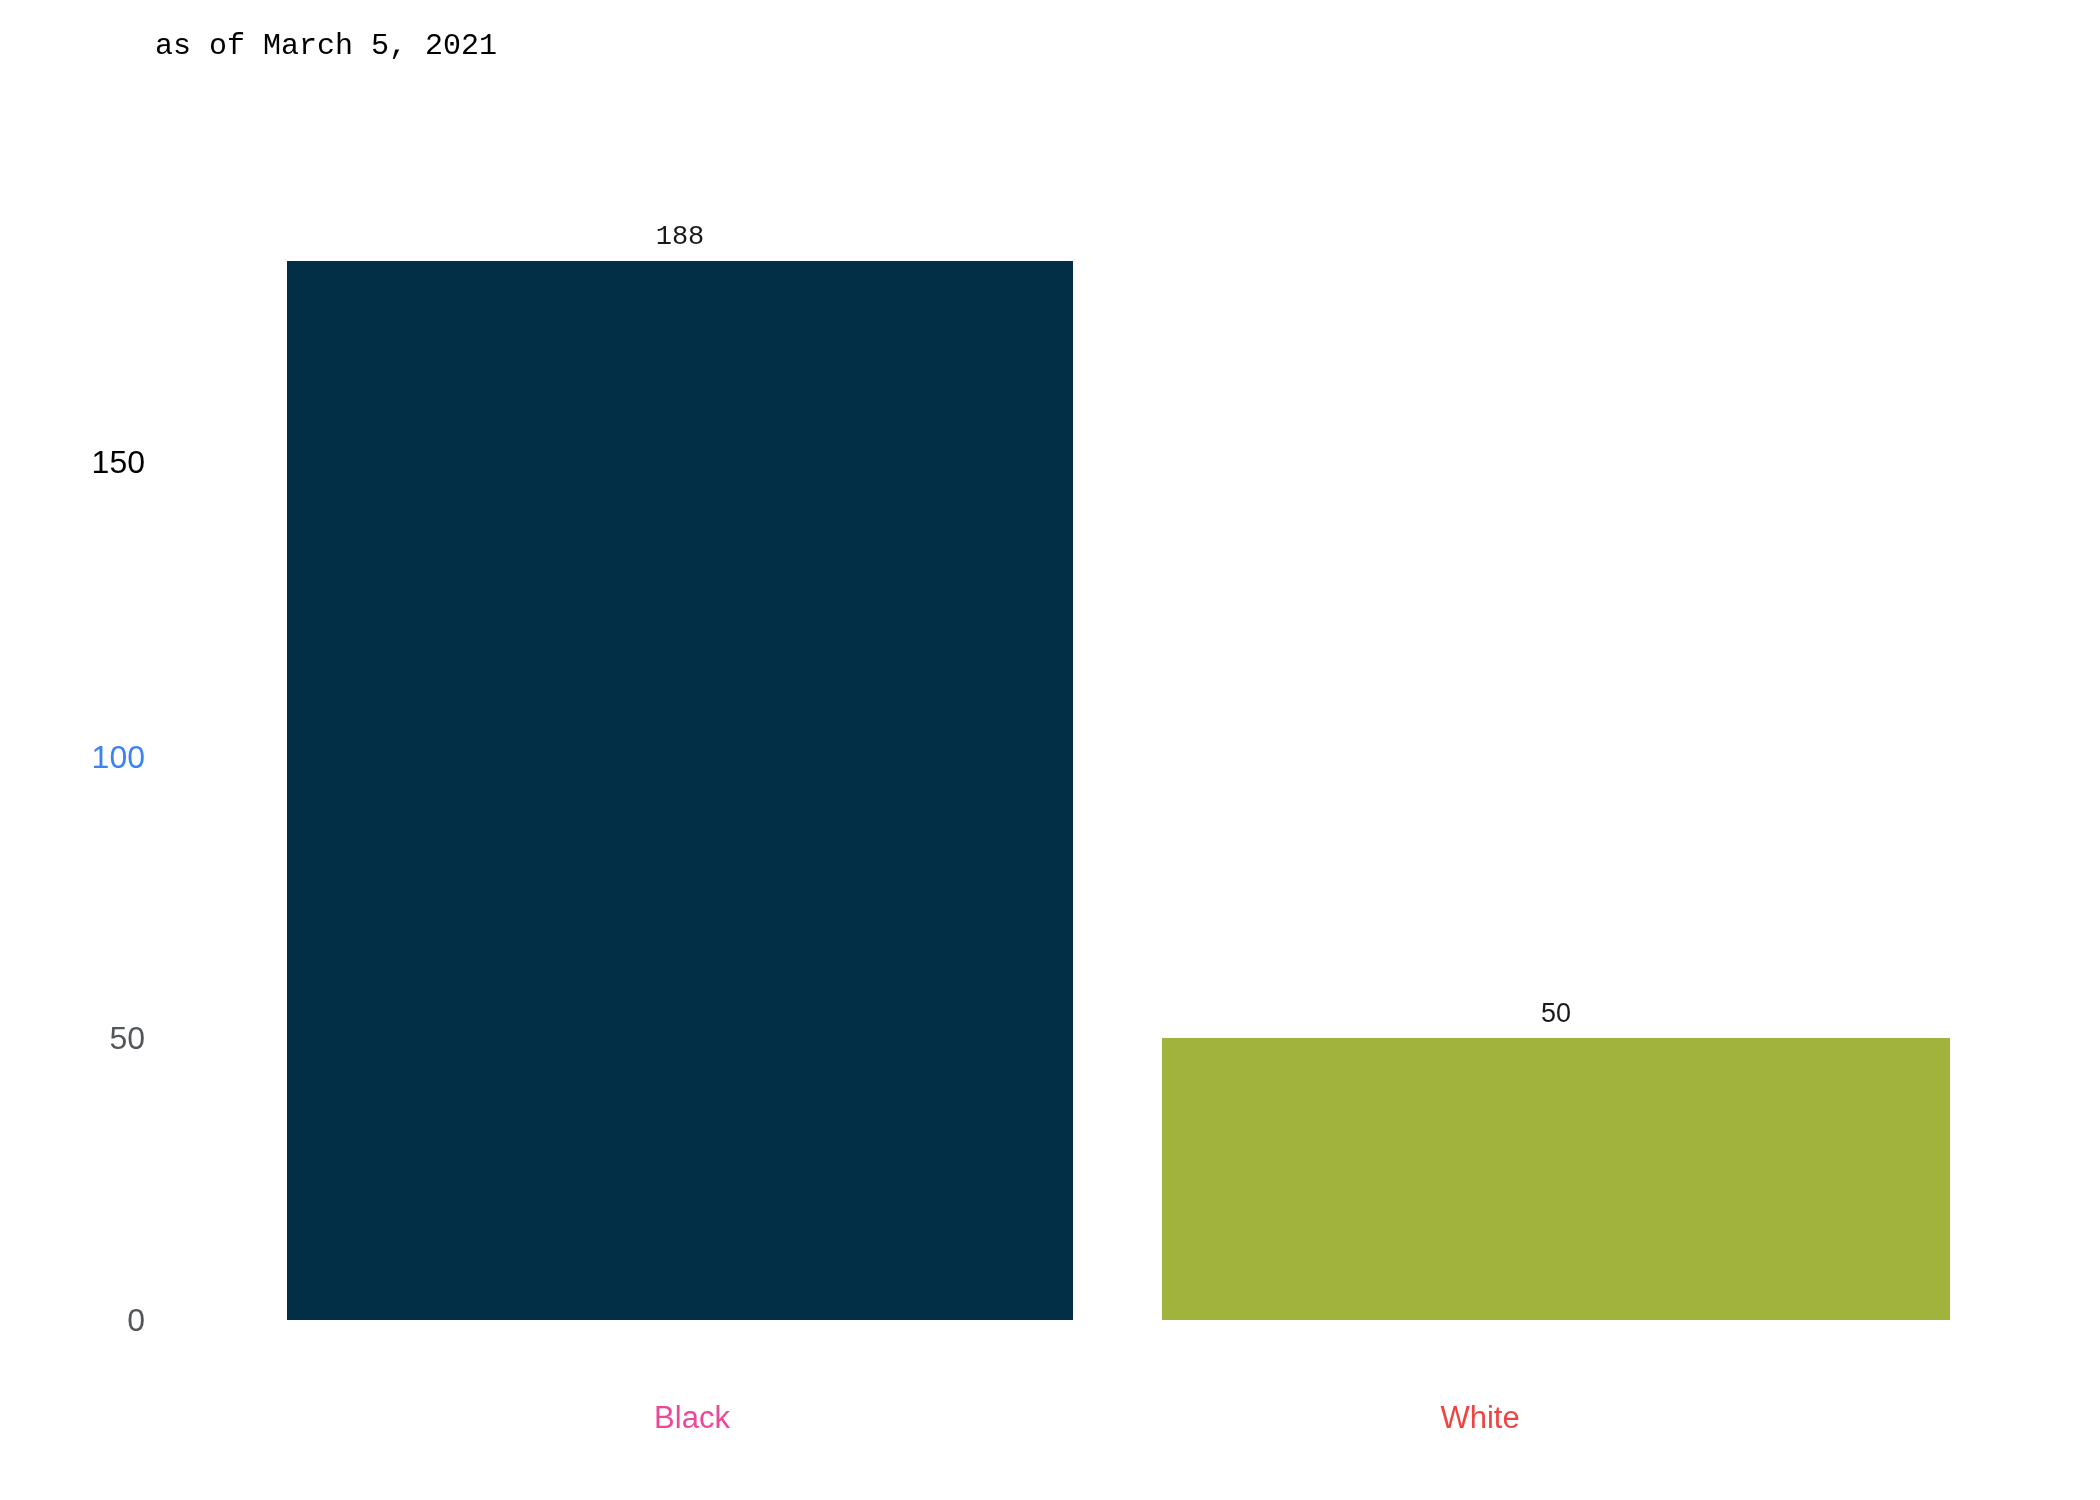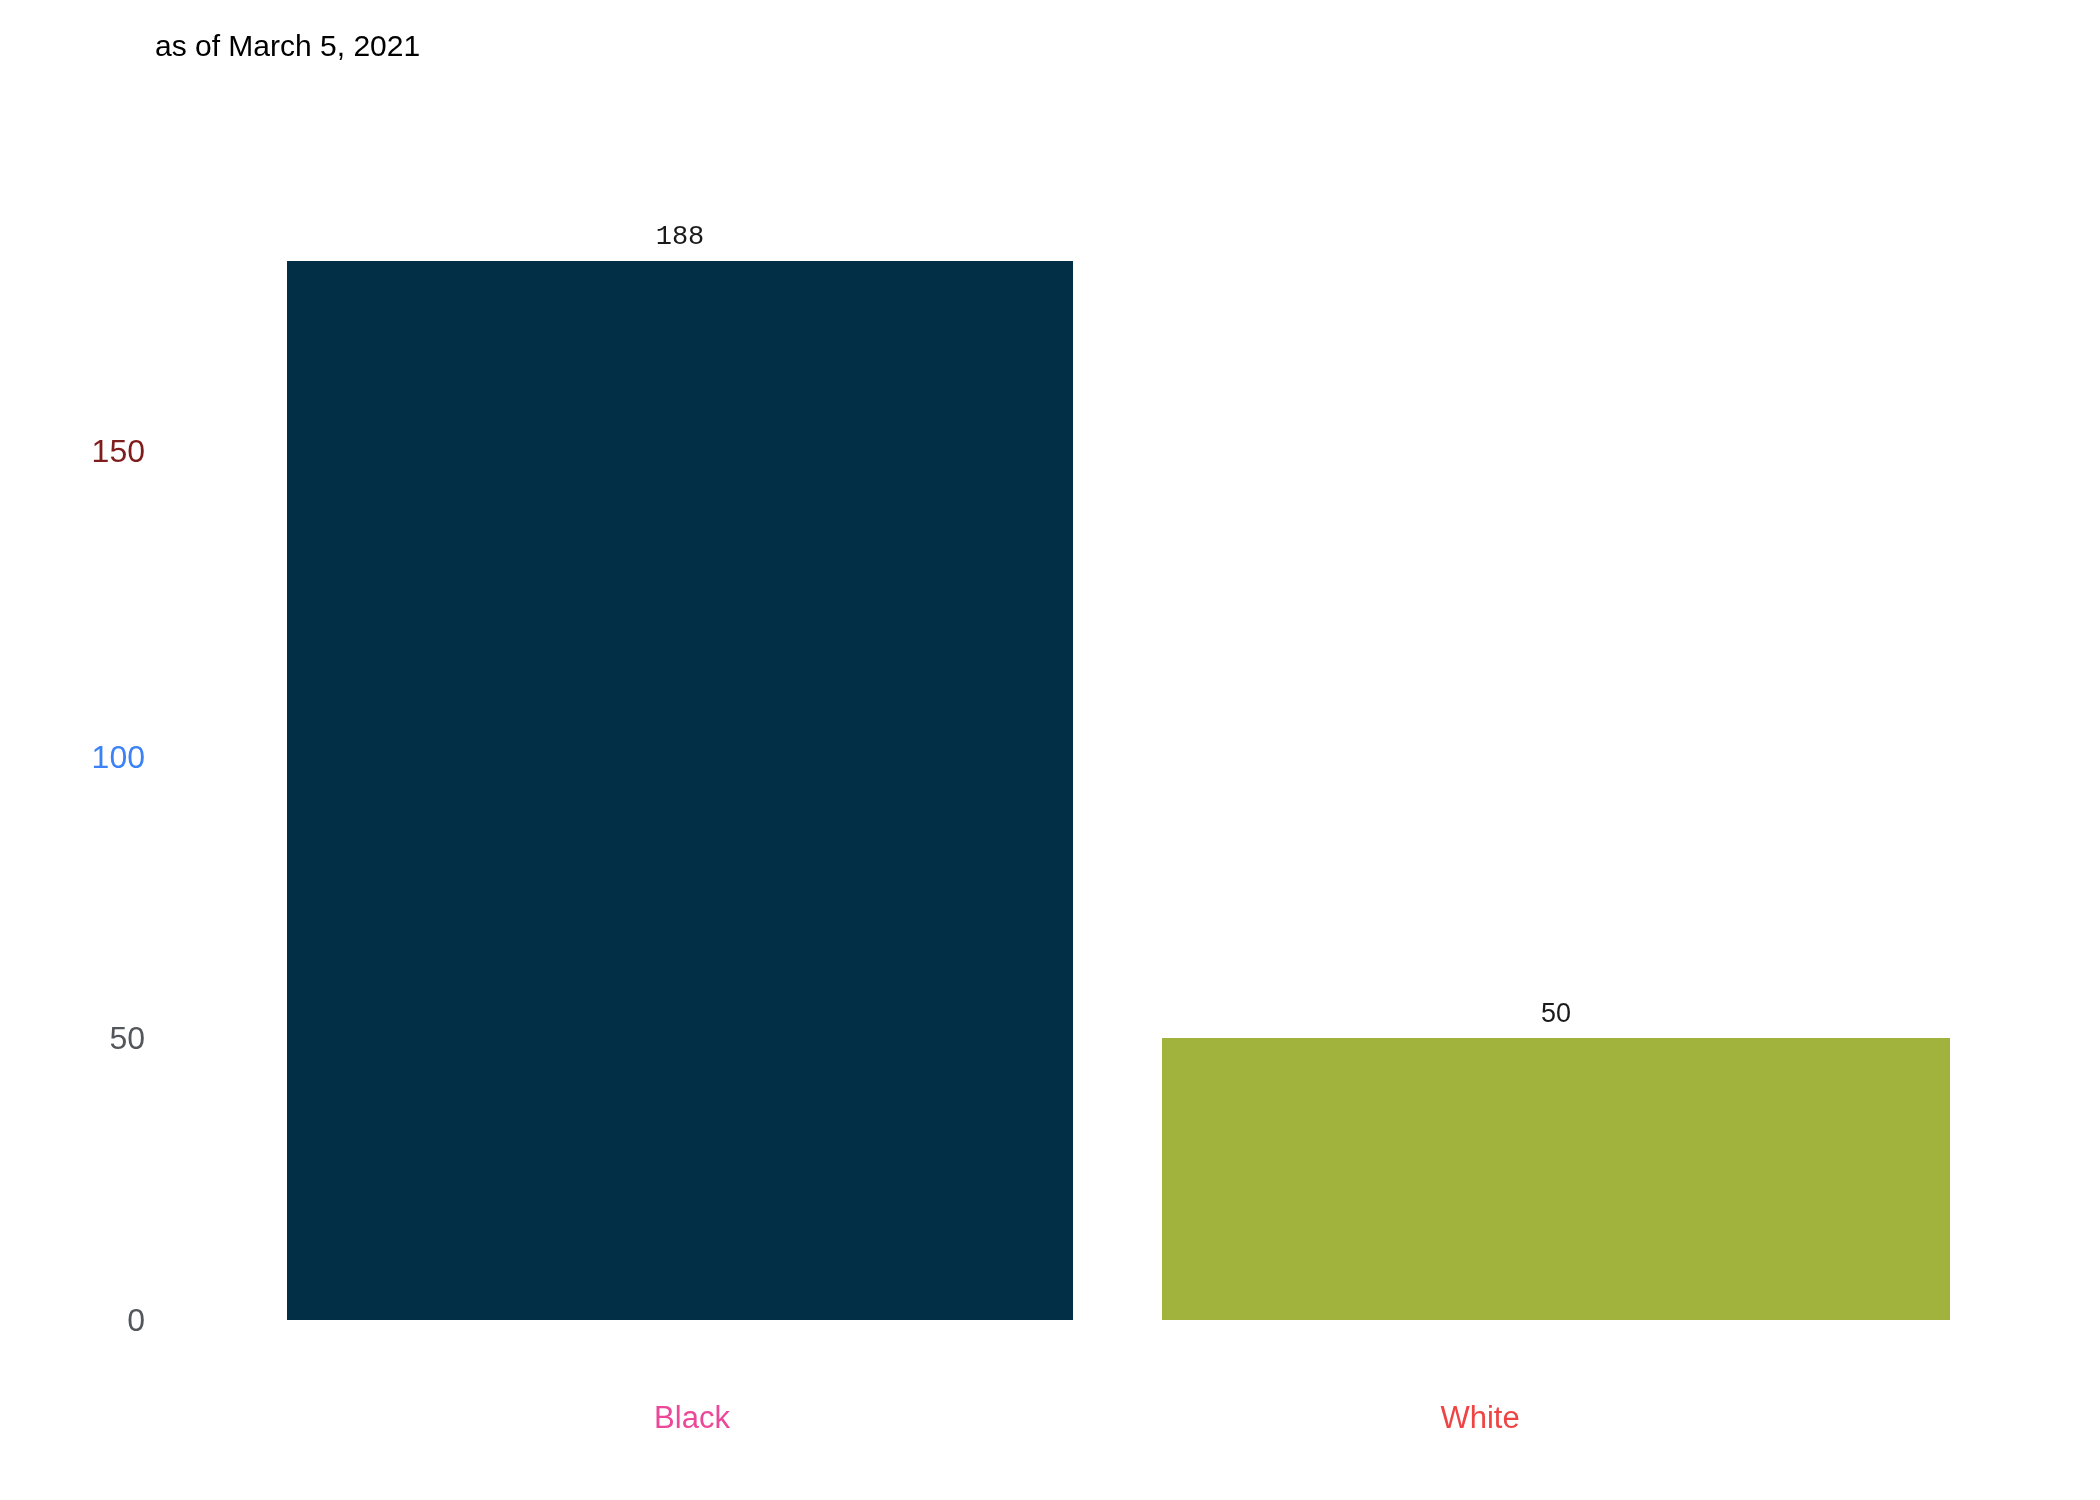--- a/index.html
+++ b/index.html
@@ -32,21 +32,21 @@
     font-family: "Liberation Sans", sans-serif;
     font-size: 41px;
     line-height: 51px;
     font-weight: 400;
     color: #000000;
     letter-spacing: -0.2px;
     white-space: pre-line;
     margin: 0;
   }
   .chart-subtitle {
-    font-family: Liberation Sans, sans-serif;
+    font-family: Liberation Mono, monospace;
     font-size: 30px;
     line-height: 38px;
     font-weight: 400;
     color: #000000;
     margin: 11px 0 0 0;
   }
 
   
   #plot-area {
     position: absolute;
@@ -106,21 +106,21 @@
   <div id="title-block">
     <div class="chart-subtitle">as of March 5, 2021</div>
   </div>
 
   <div id="plot-area">
 
     <div id="y-axis-labels">
         <div class="y-tick-label" style="top: 1320px; color: rgb(83, 86, 90);">0</div>
         <div class="y-tick-label" style="top: 1038.33px; color: rgb(83, 86, 90);">50</div>
         <div class="y-tick-label" style="top: 756.667px; color: #3b82f6;">100</div>
-        <div class="y-tick-label" style="top: 451px; color: #7f1d1d;">150</div>
+        <div class="y-tick-label" style="top: 462px; color: #000000;">150</div>
       </div>
 
     <div id="bars-layer">
         <div class="bar" style="left: 287px; width: 786px; top: 260.933px; height: 1059.07px; bottom: auto; background: rgb(2, 47, 70);"></div>
         <div class="bar-value" style="left: 287px; width: 786px; top: 251.933px; color: rgb(26, 26, 26); font-family: Liberation Mono, monospace;">188</div>
         <div class="bar" style="left: 1162px; width: 788px; top: 1038.33px; height: 281.667px; bottom: auto; background: rgb(161, 178, 61);"></div>
         <div class="bar-value" style="left: 1162px; width: 788px; top: 1029.33px; color: rgb(26, 26, 26);">50</div>
       </div>
 
     <div id="x-axis-labels">

